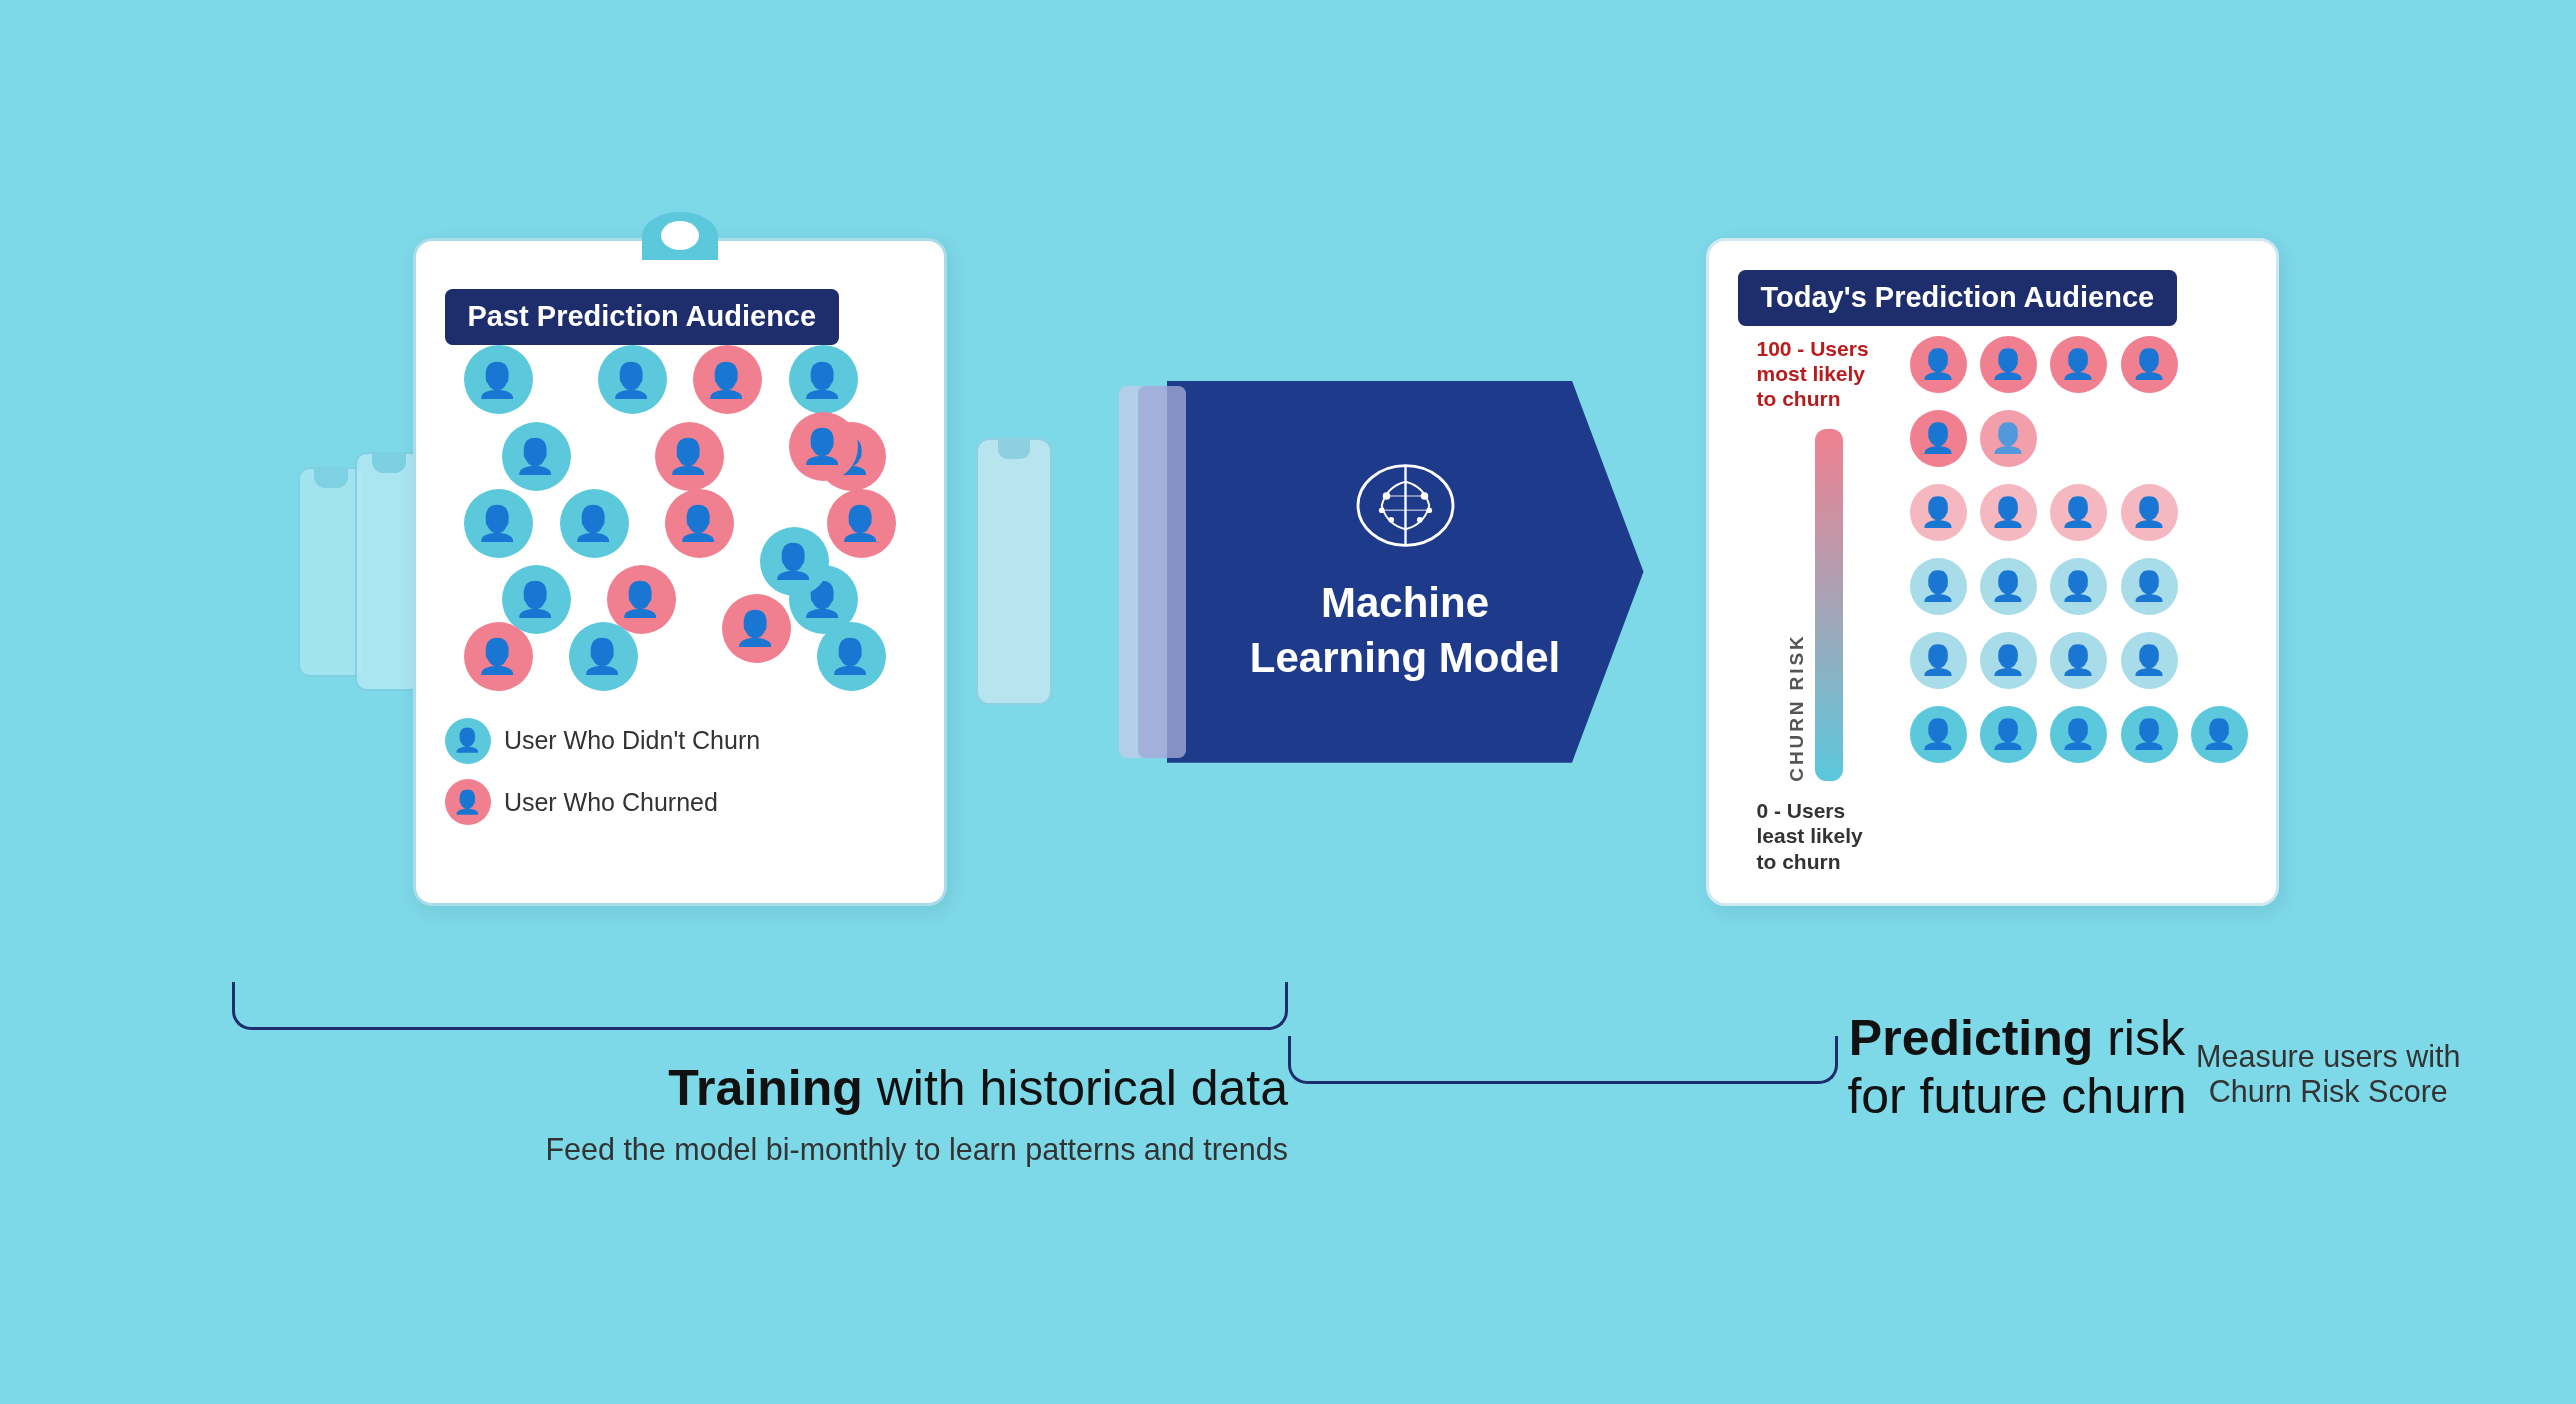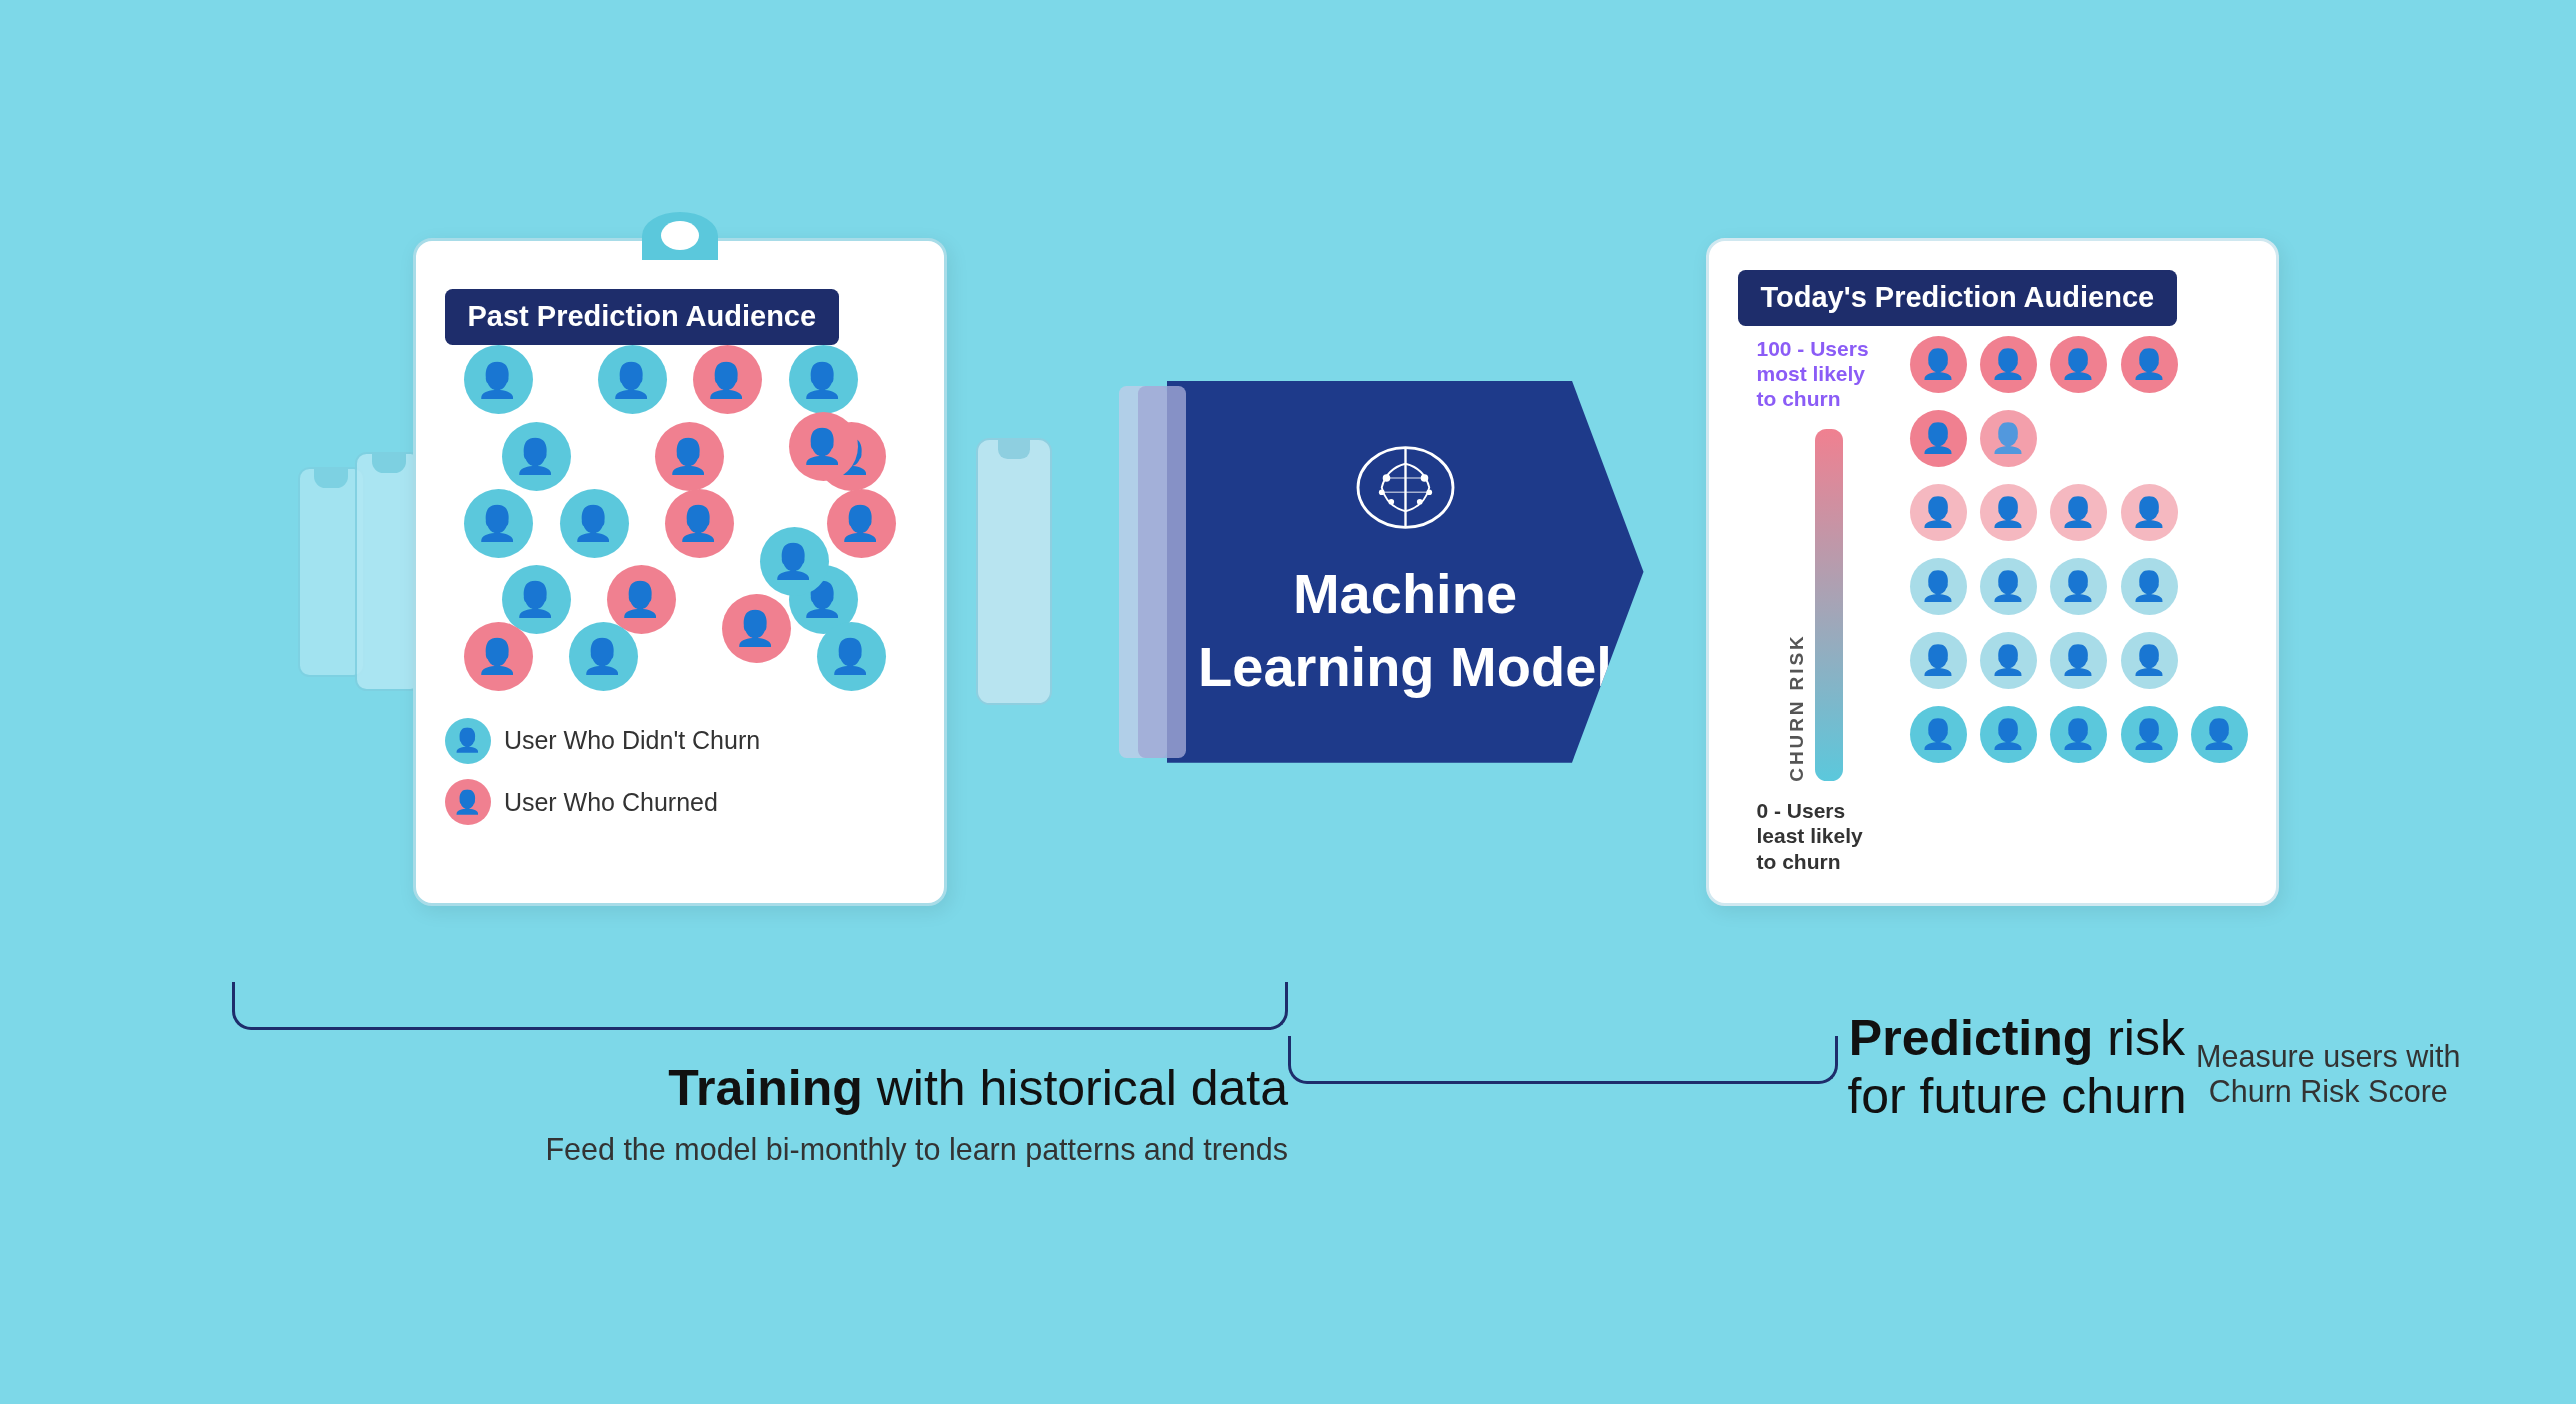--- a/index.html
+++ b/index.html
@@ -179,21 +179,21 @@
       position: relative;
       display: flex;
       flex-direction: column;
       align-items: center;
       justify-content: center;
       clip-path: polygon(0 0, 85% 0, 100% 50%, 85% 100%, 0 100%);
     }
 
     .ml-label {
       color: white;
-      font-size: 56px;
+      font-size: 42px;
       font-weight: bold;
       text-align: center;
       line-height: 1.3;
     }
 
     
     .right-clipboard {
       width: 573px;
       height: 668px;
       background: white;
@@ -416,21 +416,21 @@
         <div class="ml-label">Learning Model</div>
       </div>
     </div>
 
     <div class="right-clipboard" style="margin-left:24px;">
       <div class="today-badge">Today's Prediction Audience</div>
 
       <div class="right-content">
 
         <div class="churn-scale">
-          <div class="scale-label-top" style="font-size:21px;color:#8b5cf6;text-align:left;width:115px;margin-bottom:7.6px;">100 - Users most likely to churn</div>
+          <div class="scale-label-top" style="font-size:21px;color:#b91c1c;text-align:left;width:115px;margin-bottom:7.6px;">100 - Users most likely to churn</div>
           <div style="display:flex;gap:7.6px;flex:1;align-items:stretch;width:57px;">
             <div class="scale-text-vertical">CHURN RISK</div>
             <div class="scale-bar"></div>
           </div>
           <div class="scale-label-bottom" style="font-size:21px;color:#333;text-align:left;width:115px;margin-top:7.6px;">0 - Users least likely to churn</div>
         </div>
 
         <div class="right-users">
 
           <div class="right-user-row">

